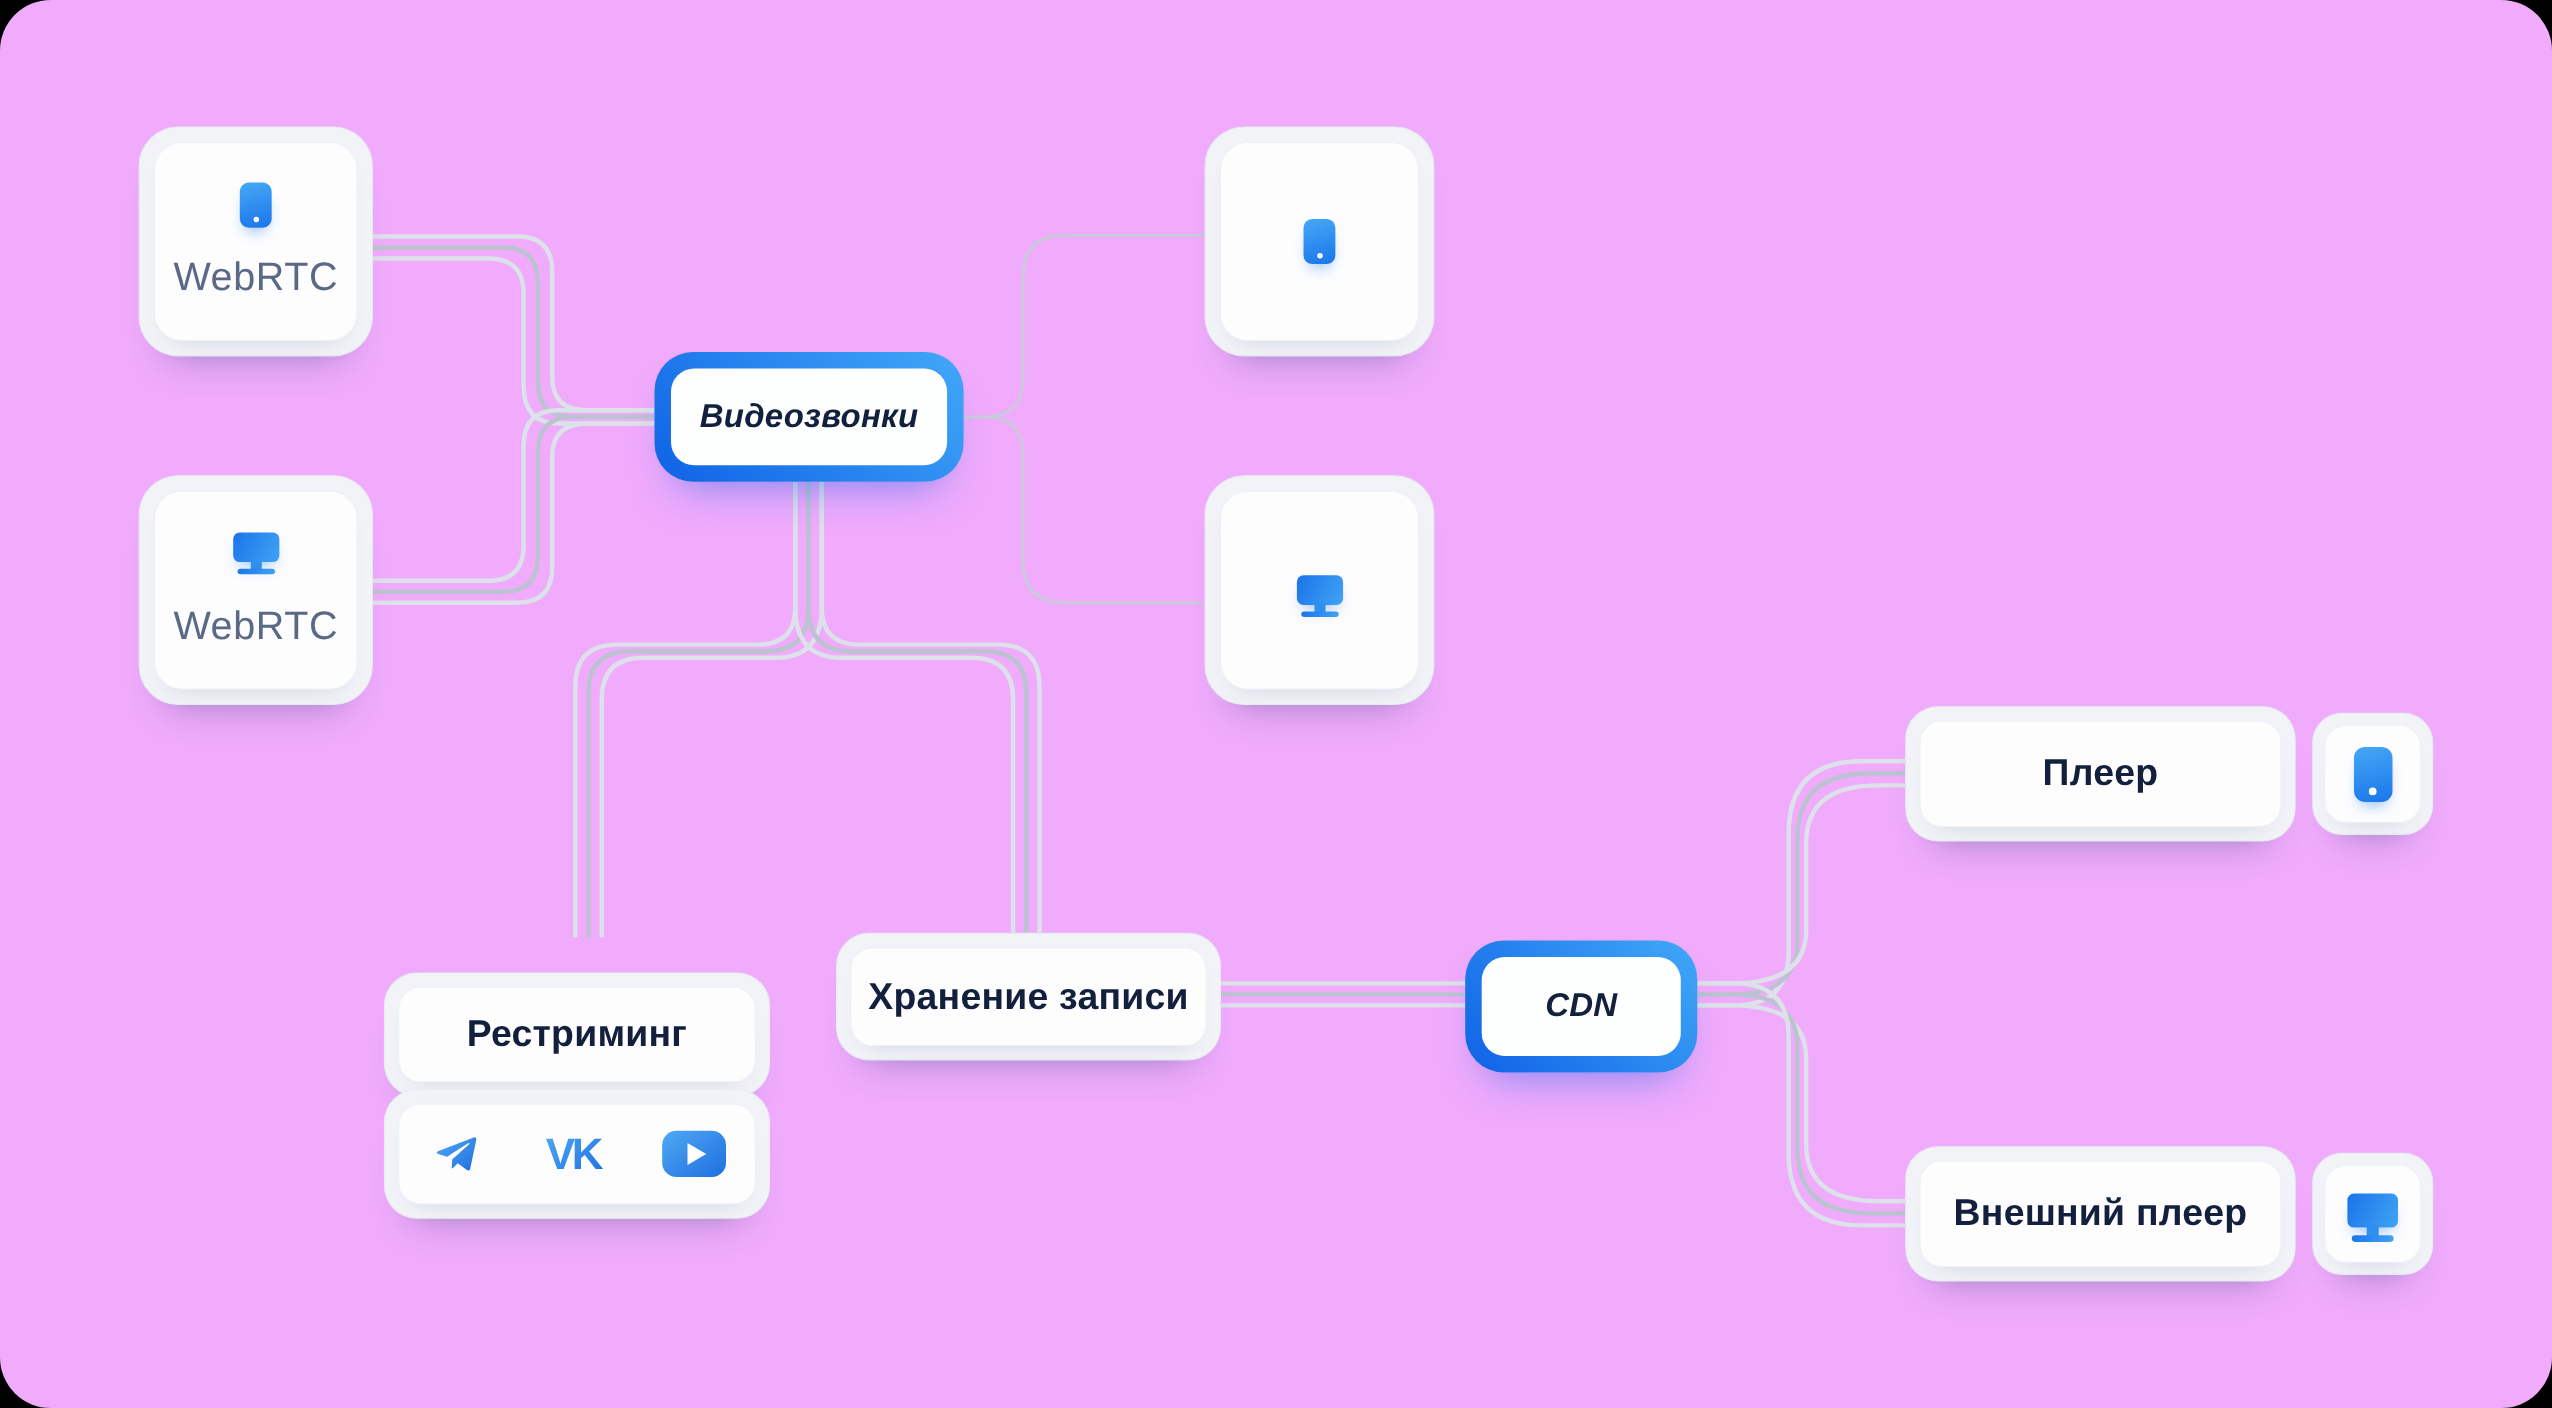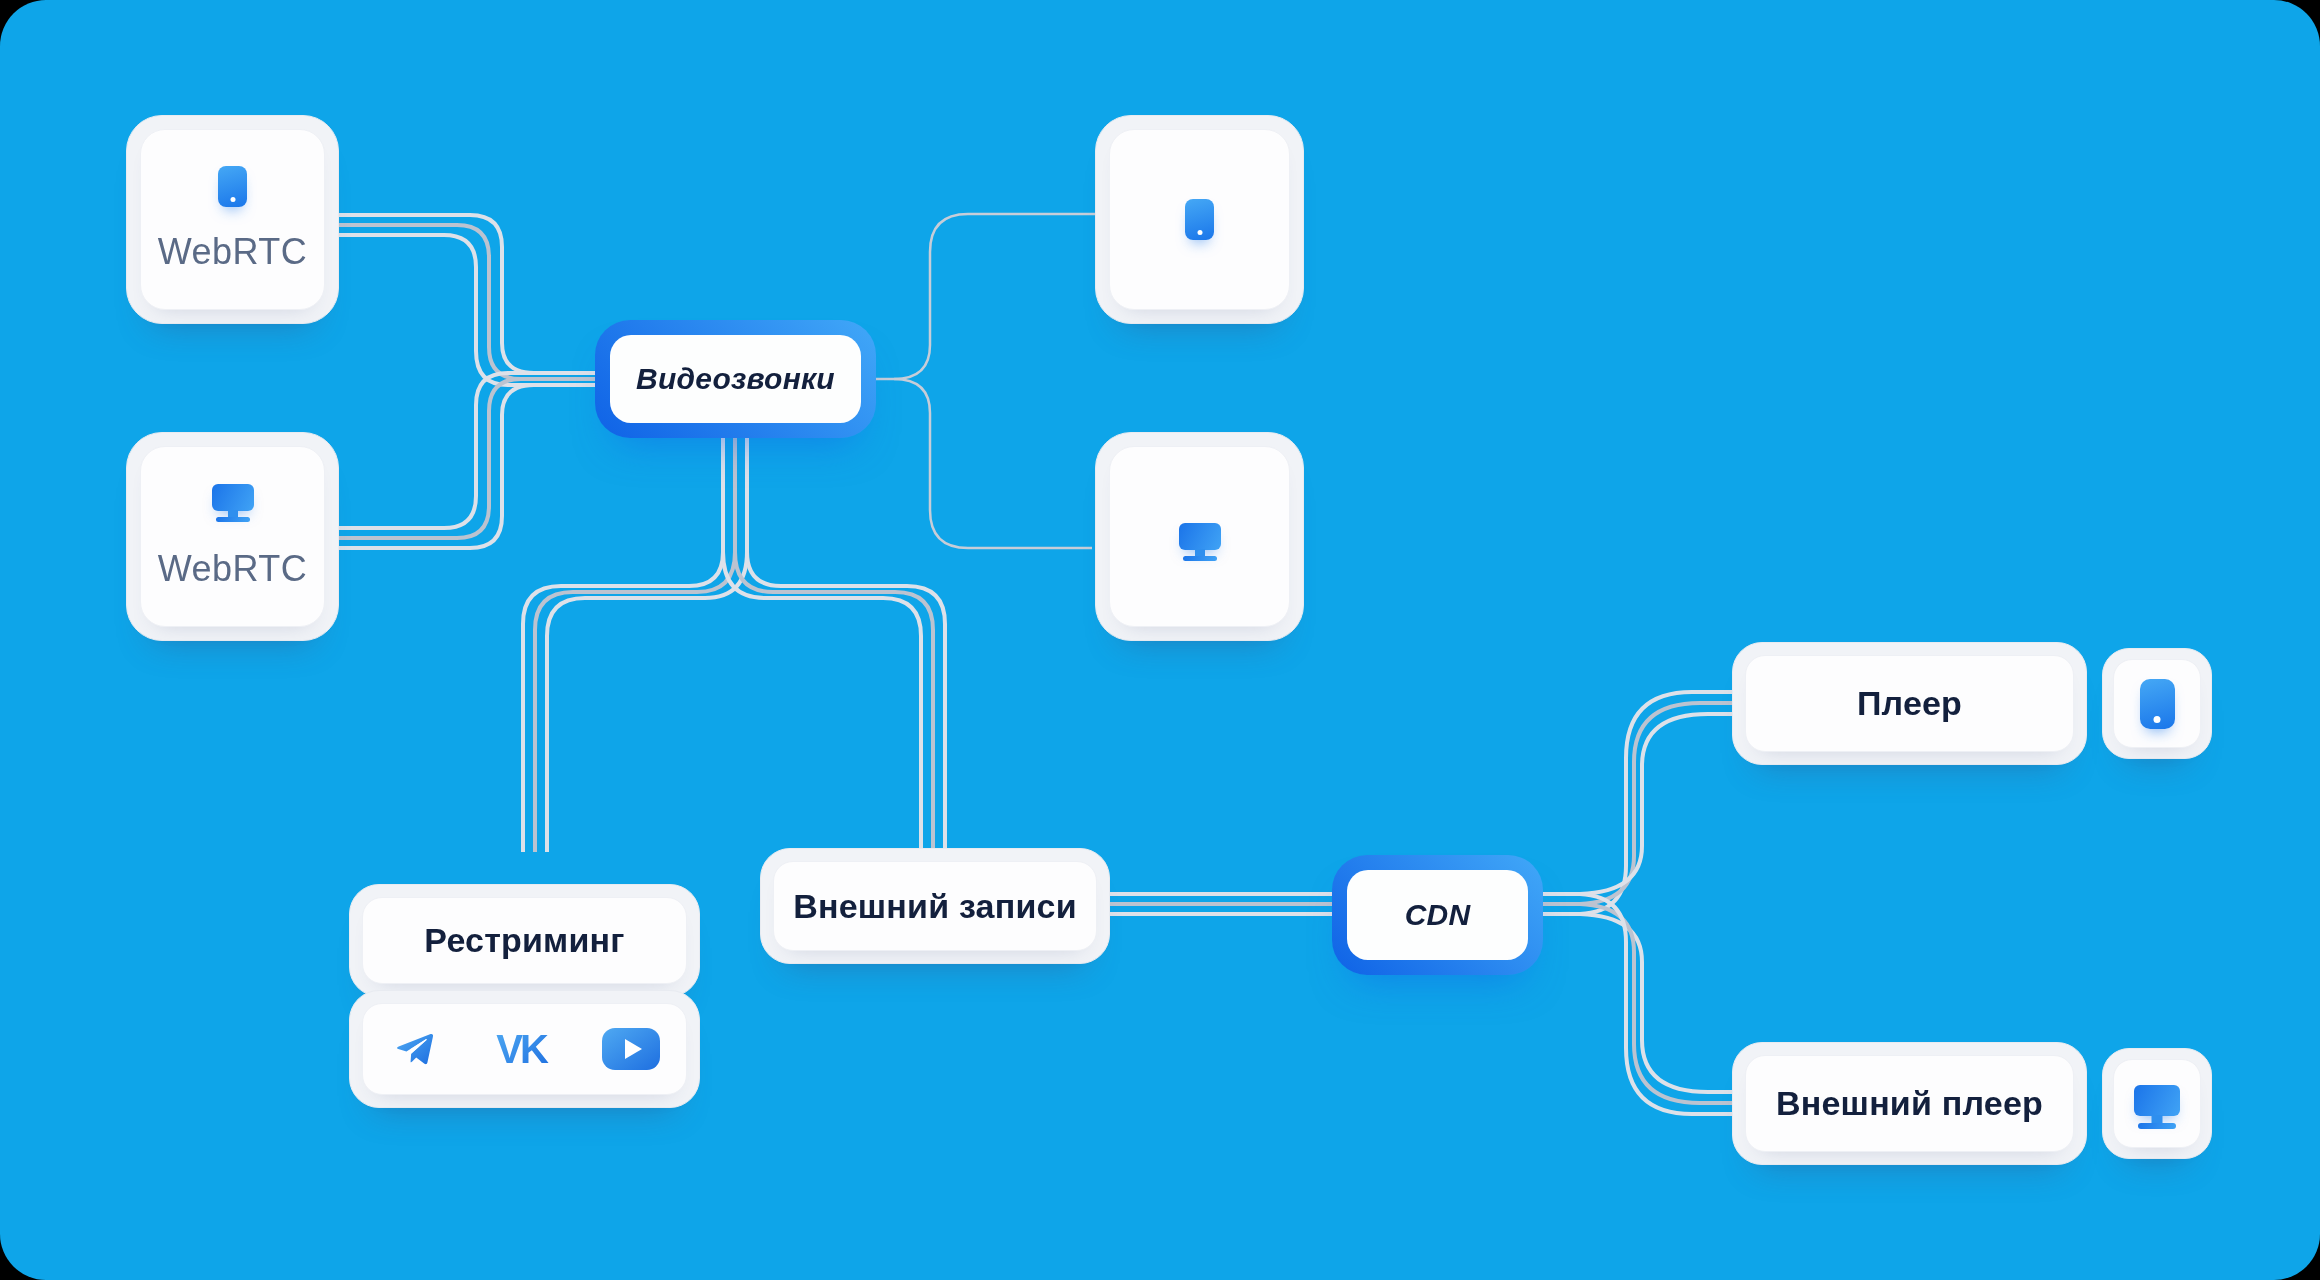--- a/index.html
+++ b/index.html
@@ -1,17 +1,17 @@
 <!DOCTYPE html>
 <html><head>
 <meta charset="utf-8">
 <style>
   html,body{margin:0;padding:0;background:#000;width:2320px;height:1280px;overflow:hidden;
             font-family:"Liberation Sans", sans-serif;}
-  .canvas{position:absolute;left:0;top:0;width:2320px;height:1280px;background:#0ea5e9;
+  .canvas{position:absolute;left:0;top:0;width:2320px;height:1280px;background:#f0abfc;
           border-radius:46px;overflow:hidden;}
   svg.wires{position:absolute;left:0;top:0;pointer-events:none;}
 
   
   .frame{position:absolute;background:#f1f3f7;border:1px solid #e8ebf1;
          box-shadow:0 26px 34px -26px rgba(60,80,130,.45);}
   .frame .inner{position:absolute;background:#fdfdfe;border:1px solid #eef0f5;
          box-shadow:0 12px 22px -16px rgba(60,80,130,.25);
          display:flex;flex-direction:column;align-items:center;justify-content:center;gap:24px;}
   .sq{border-radius:36px;} .sq .inner{inset:13px;border-radius:25px;}
@@ -212,21 +212,21 @@
           </linearGradient>
         </defs>
         <rect x="1" y="1" width="58" height="42" rx="13" fill="url(#gY)"></rect>
         <polygon points="24,12 41,22 24,32" fill="#ffffff"></polygon>
       </svg>
     </div>
   </div>
 
   <div class="frame pill" style="left:760px;top:848px;width:348px;height:114px;">
     <div class="inner">
-      <span class="lbl">Внешний записи</span>
+      <span class="lbl">Хранение записи</span>
     </div>
   </div>
 
   <div class="hub" style="left:1332px;top:843px;width:211px;height:120px;box-sizing:border-box;margin-top:12px;">
     <div class="hub-inner">
       <span class="lbl">CDN</span>
     </div>
   </div>
 
   <div class="frame pill" style="left:1732px;top:642px;width:353px;height:121px;">

